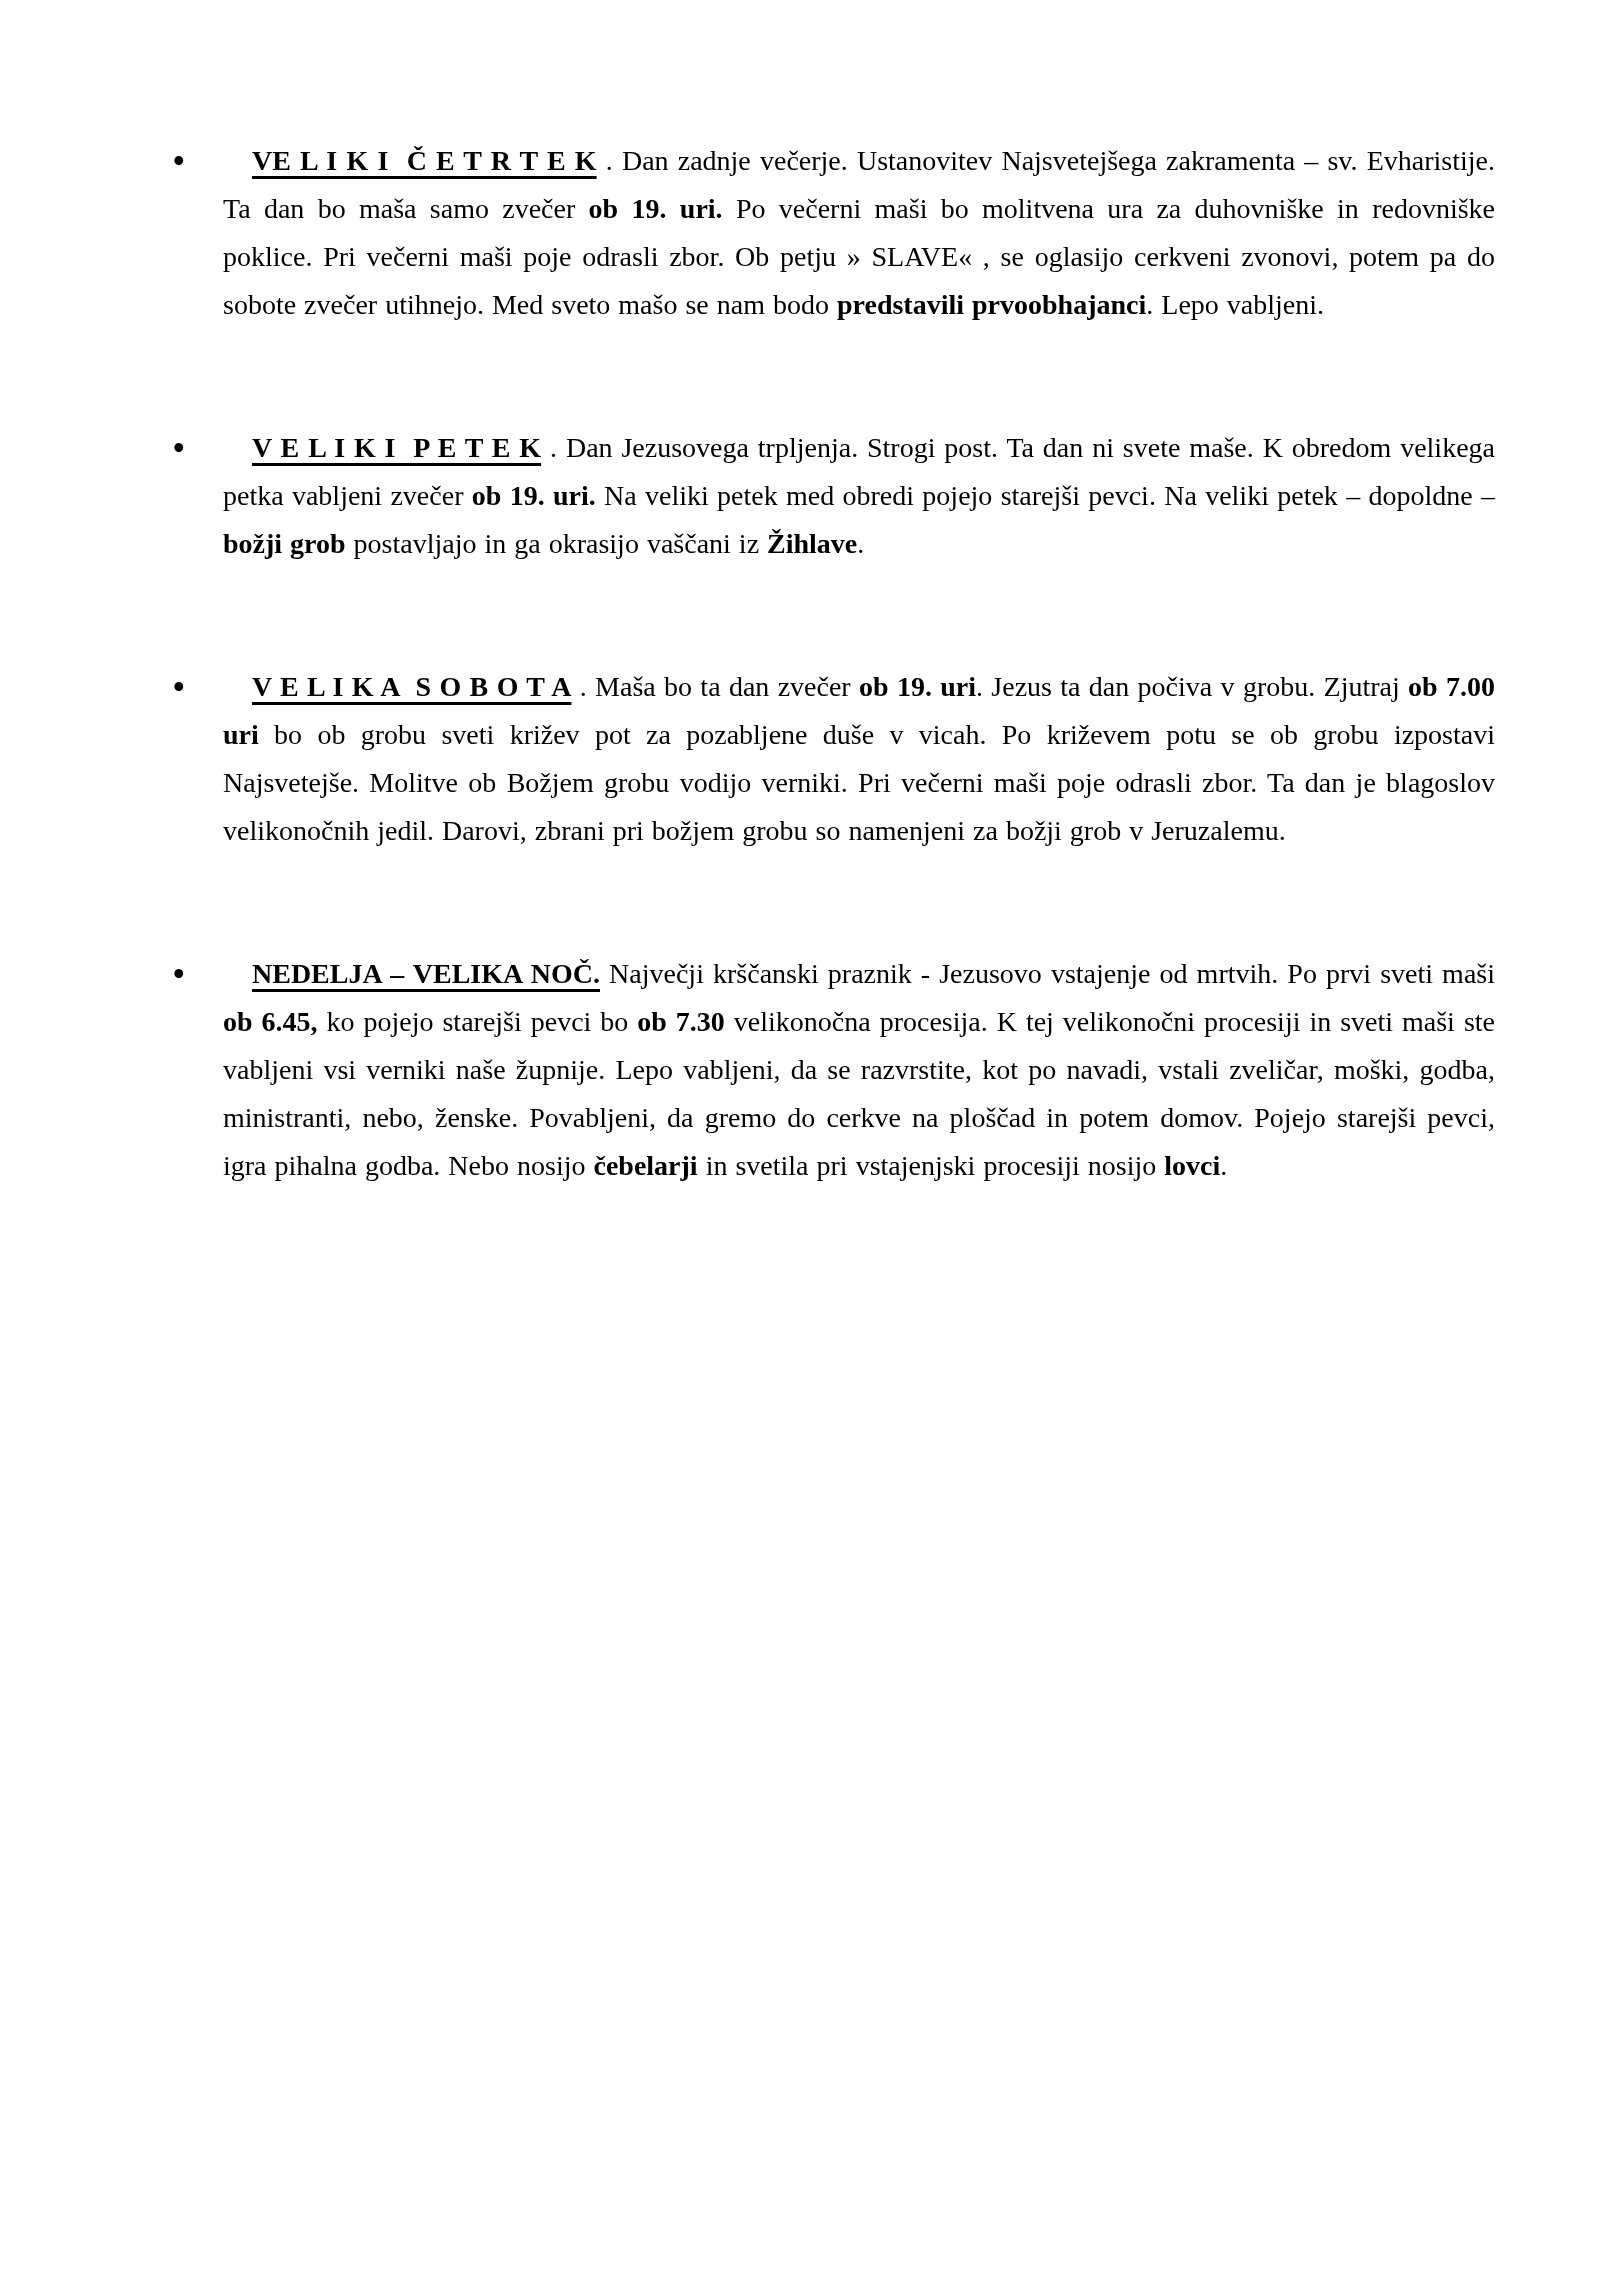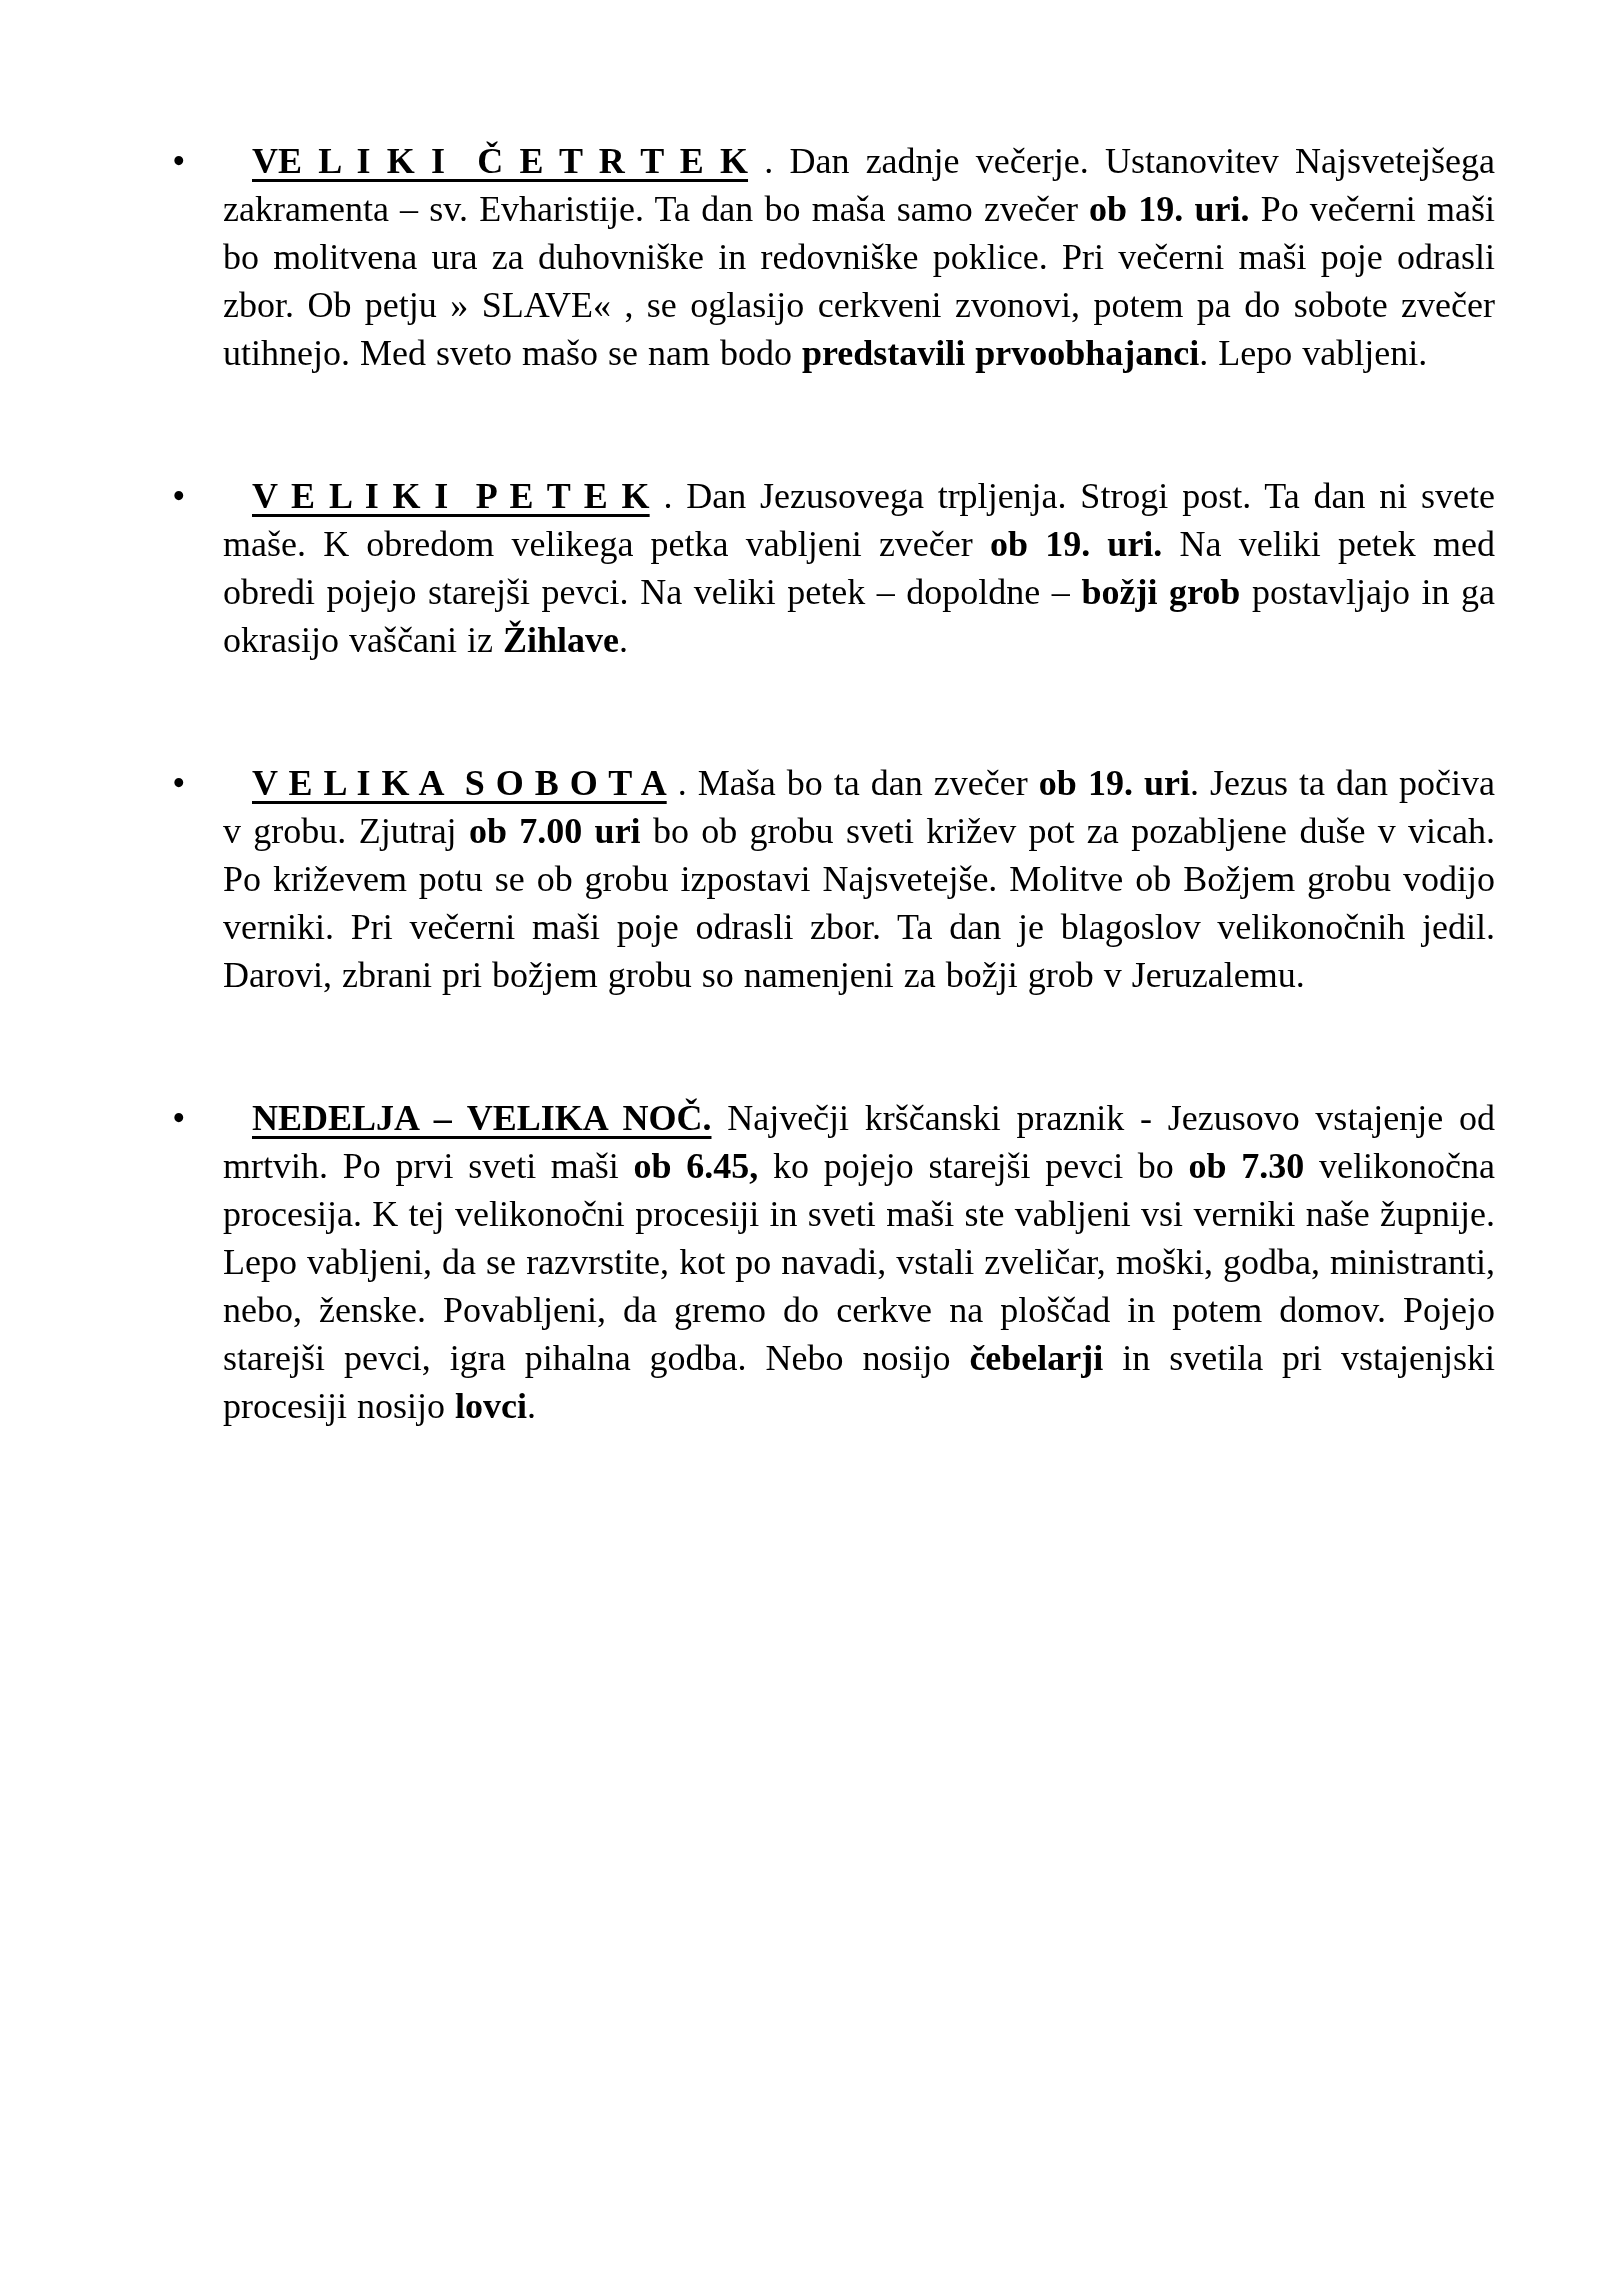--- a/index.html
+++ b/index.html
@@ -29,21 +29,21 @@
     position: absolute;
     left: 173px;
     top: 0;
     font-size: 33px;
     line-height: 48px;
     font-weight: bold;
   }
   .bullet-text {
     margin: 0 0 0 223px;
     width: 1272px;
-    font-size: 36px;
+    font-size: 28px;
     line-height: 48px;
     text-align: justify;
     text-indent: 29px;
     word-spacing: 1px;
   }
   .bullet-text span.b {
     font-weight: bold;
   }
   .bullet-text span.u {
     font-weight: bold;

